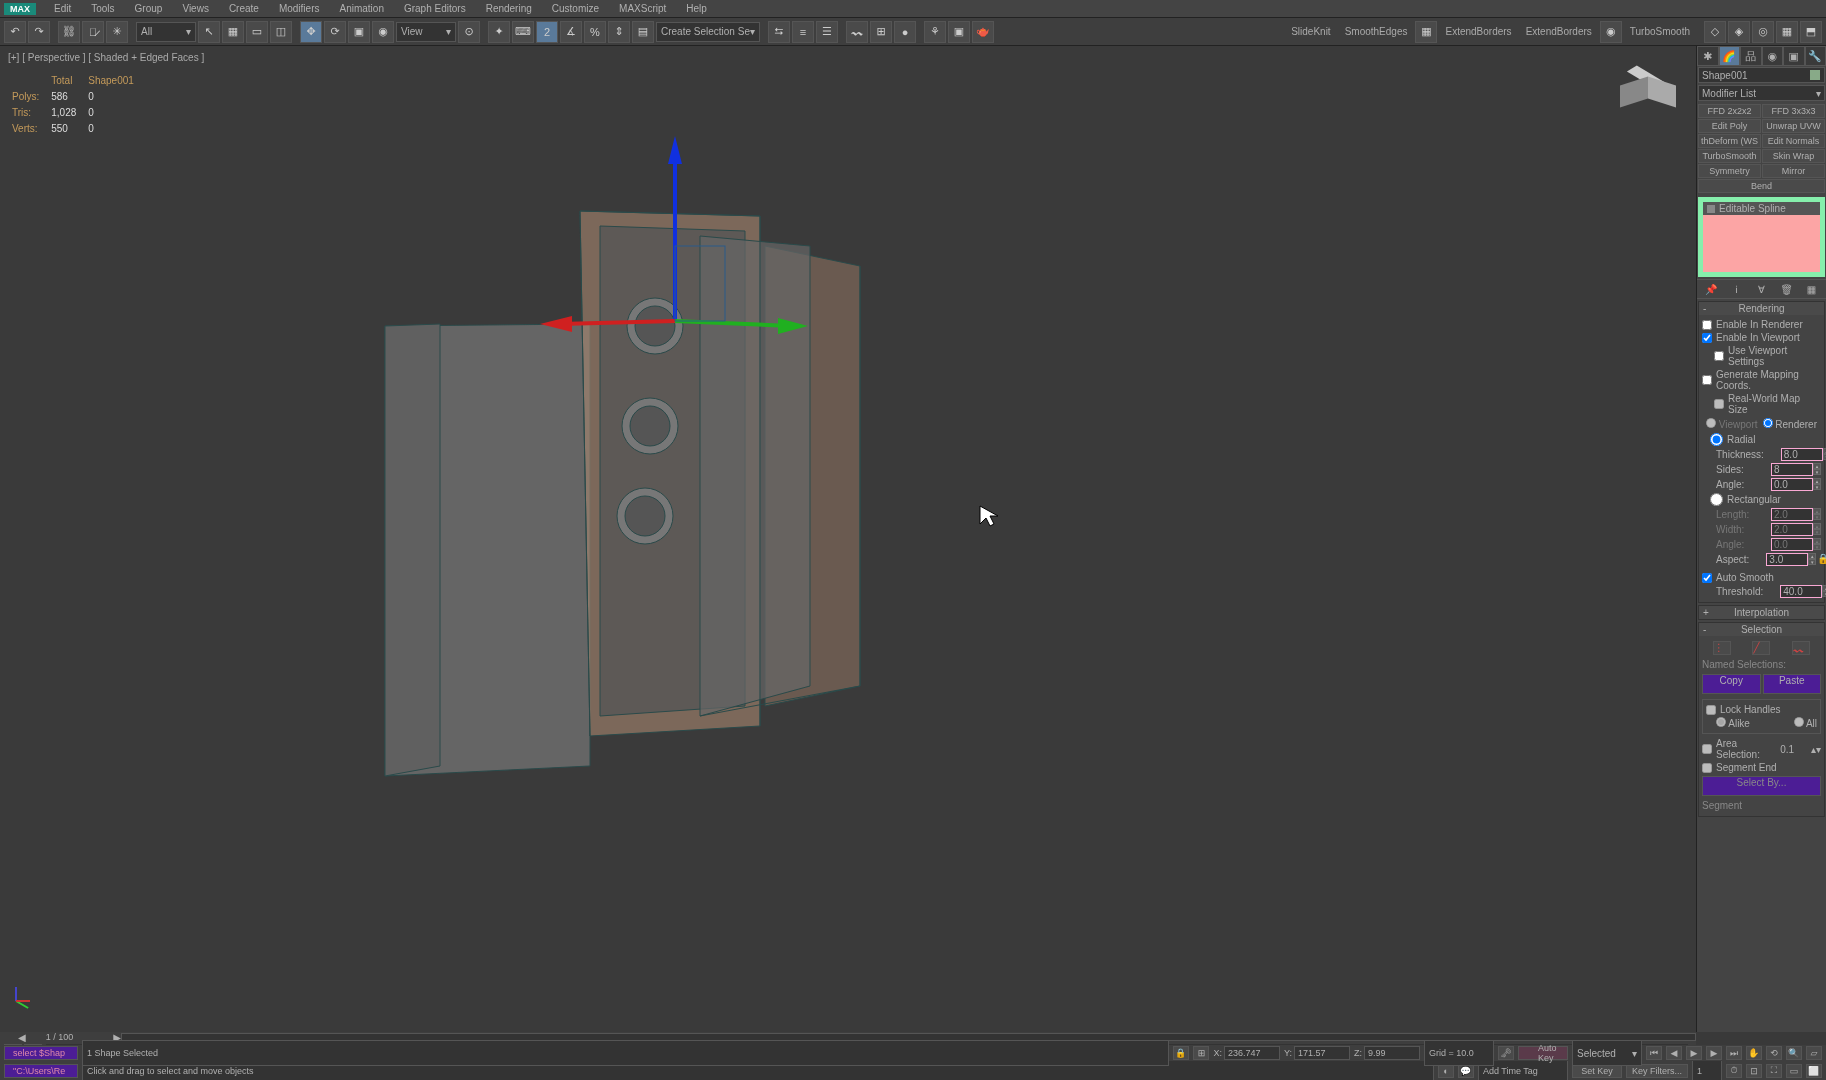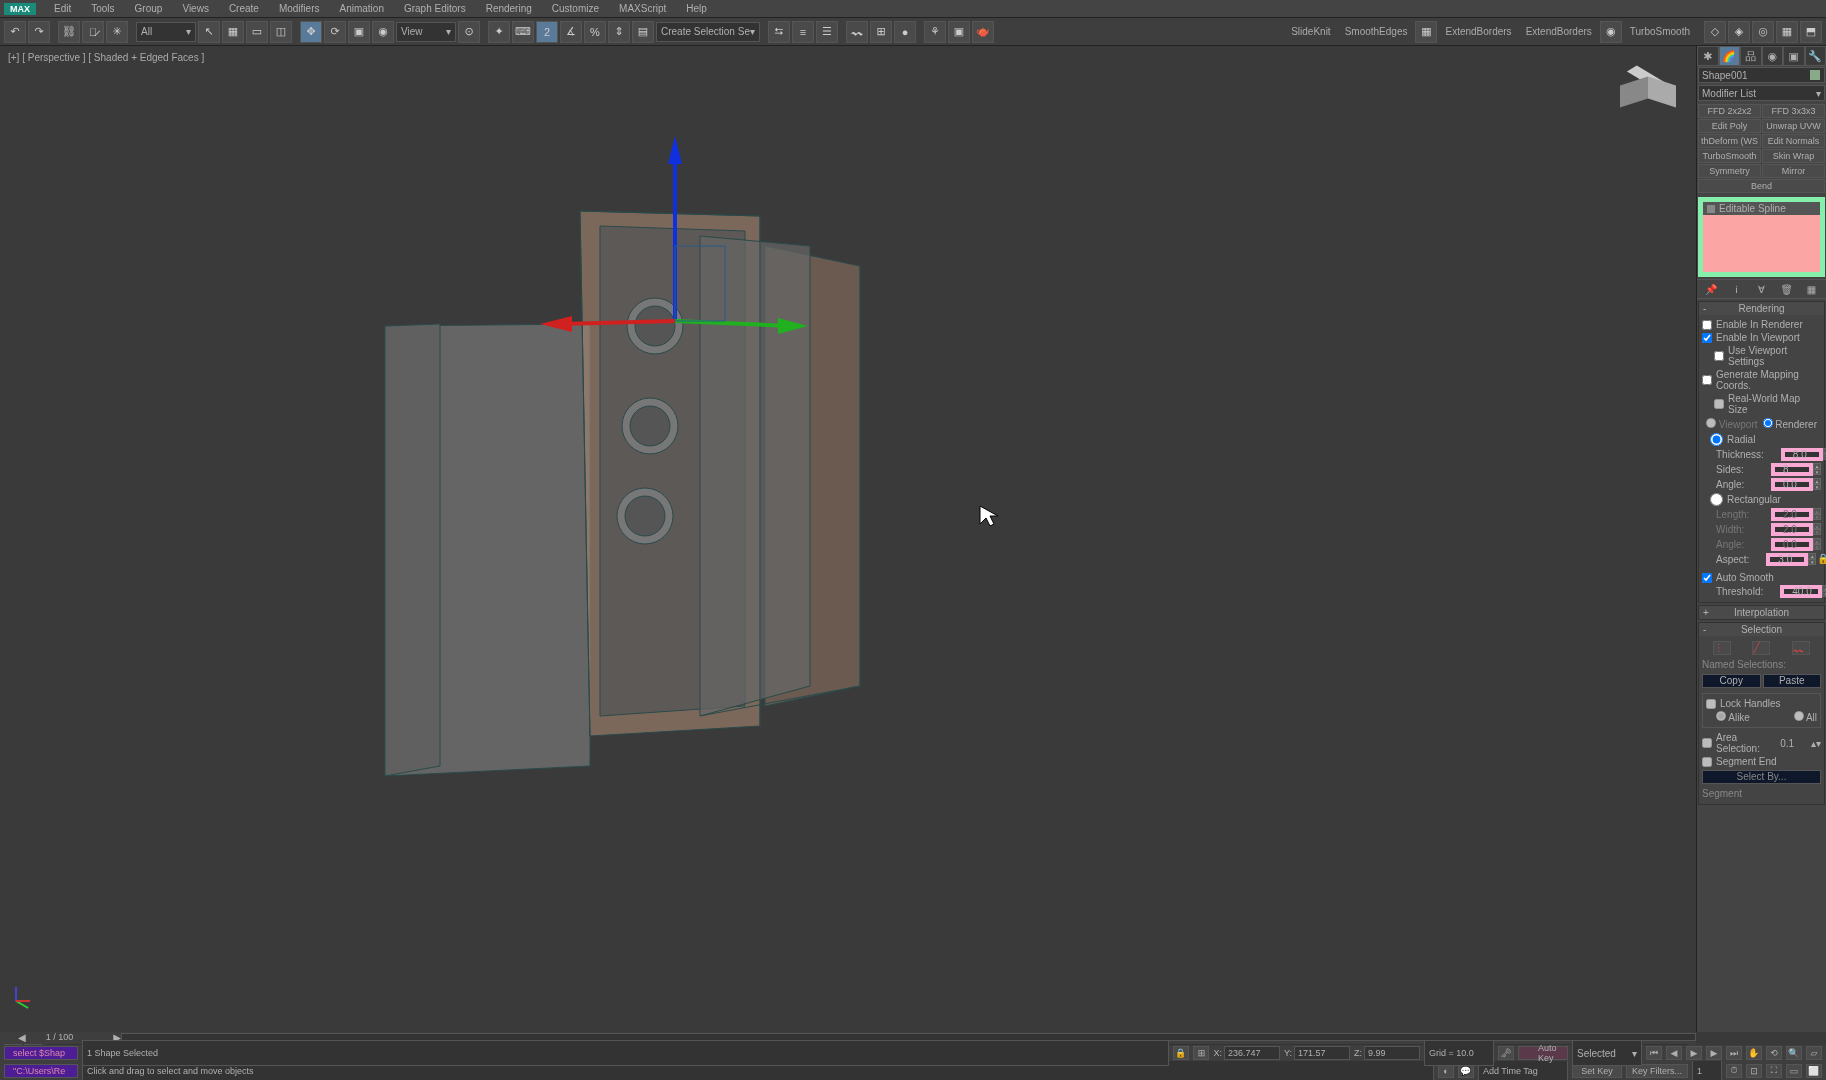--- a/index.html
+++ b/index.html
@@ -48,30 +48,30 @@
 .rollout { border: 1px solid #333; margin: 2px 1px; }
 .rollout-hdr { background: #4a4a4a; text-align: center; padding: 1px; font-size: 10px; cursor: pointer; position: relative; }
 .rollout-hdr .sign { position: absolute; left: 4px; }
 .rollout-body { padding: 3px; font-size: 9px; }
 .chk-row { display: flex; align-items: center; gap: 4px; padding: 1px 0; }
 .chk-row input[type=checkbox] { width: 10px; height: 10px; }
 .chk-row input[type=radio] { width: 10px; height: 10px; }
 .chk-row .dim { color: #777; }
 .radio-row { display: flex; align-items: center; gap: 4px; padding: 1px 8px; }
 .spin-row { display: flex; align-items: center; justify-content: space-between; padding: 1px 0 1px 14px; }
-.spin-row .sval { width: 42px; height: 13px; background: #333; border: 4px solid #f9a8d4; padding: 0 8px; text-align: left; display: flex; align-items: center; margin-left: 17px; }
+.spin-row .sval { width: 42px; height: 13px; background: #333; border: 1px solid #f9a8d4; padding: 0 2px; text-align: left; display: flex; align-items: center; margin-left: 17px; }
 .spin-row .spinners { width: 8px; display: flex; flex-direction: column; }
 .spin-row .spinners .sp { height: 6px; background: #555; border: 1px solid #666; font-size: 5px; text-align: center; line-height: 4px; }
 .spin-row.dim { color: #777; }
 .spin-row.dim .sval { color: #777; }
 .selbtns { display: flex; justify-content: space-around; padding: 2px 0; }
 .selbtns .sb { width: 18px; height: 14px; border: 1px solid #555; background: #4a4a4a; }
 .selbtns .sb.red { color: #c44; }
 .btn-pair { display: flex; gap: 2px; padding: 2px 0; }
-.btn-pair .bp { flex: 1; height: 14px; background: #0f172a; border: 1px solid #555; text-align: center; line-height: 12px; cursor: pointer; }
+.btn-pair .bp { flex: 1; height: 20px; background: #4c1d95; border: 1px solid #555; text-align: center; line-height: 12px; cursor: pointer; }
 .slider-area { position: absolute; bottom: 38px; left: 0; right: 130px; height: 10px; background: #3e3e3e; display: flex; align-items: center; }
 .slider-area .slabel { padding: 0 40px 0 20px; font-size: 9px; }
 .slider-area .srule { flex: 1; position: relative; height: 8px; border: 1px solid #555; background: #333; }
 .timeline { position: absolute; bottom: 20px; left: 0; right: 130px; height: 18px; background: #3e3e3e; display: flex; align-items: center; padding: 0 4px; }
 .timeline .tl-icons { display: flex; gap: 2px; }
 .timeline .tl-icons .tli { width: 18px; height: 14px; background: #4a4a4a; border: 1px solid #555; }
 .timeline .ruler { flex: 1; height: 14px; background: #444; position: relative; margin: 0 4px; border: 1px solid #333; }
 .timeline .ruler .tick { position: absolute; top: 0; font-size: 8px; color: #999; }
 .timeline .marker { position: absolute; left: 34px; top: 0; width: 10px; height: 14px; background: #5a8aca; }
 .status-bar { position: absolute; bottom: 0; left: 0; right: 0; height: 20px; background: #3e3e3e; display: flex; align-items: center; padding: 0 4px; gap: 4px; border-top: 1px solid #222; }
@@ -165,20 +165,46 @@
   <div class="tbtn">◇</div>
   <div class="tbtn">◈</div>
   <div class="tbtn">◎</div>
   <div class="tbtn">▦</div>
   <div class="tbtn">⬒</div>
 </div>
 
 <div class="main-area">
   <div class="viewport">
     <div class="viewport-label">[+] [ Perspective ] [ Shaded + Edged Faces ]</div>
+    <div class="stats">
+      <table>
+        <tbody>
+            <tr>
+              <td></td>
+              <td class="hdr">Total</td>
+              <td class="hdr">Shape001</td>
+            </tr>
+        <tr>
+              <td class="hdr">Polys:</td>
+              <td>586</td>
+              <td>0</td>
+            </tr>
+        <tr>
+              <td class="hdr">Tris:</td>
+              <td>1,028</td>
+              <td>0</td>
+            </tr>
+        <tr>
+              <td class="hdr">Verts:</td>
+              <td>550</td>
+              <td>0</td>
+            </tr>
+      </tbody>
+        </table>
+    </div>
     <div class="viewcube">
       <div class="vc-top"></div>
         <div class="vc-left"></div>
         <div class="vc-right"></div>
     </div>
     <svg class="scene-canvas" viewBox="0 0 1696 740">
 
       <g stroke="#2a4a4a" stroke-width="1" fill="none">
 
         <polygon points="385,280 590,278 590,720 385,730" fill="#6a6a6a" fill-opacity="0.9"></polygon>

